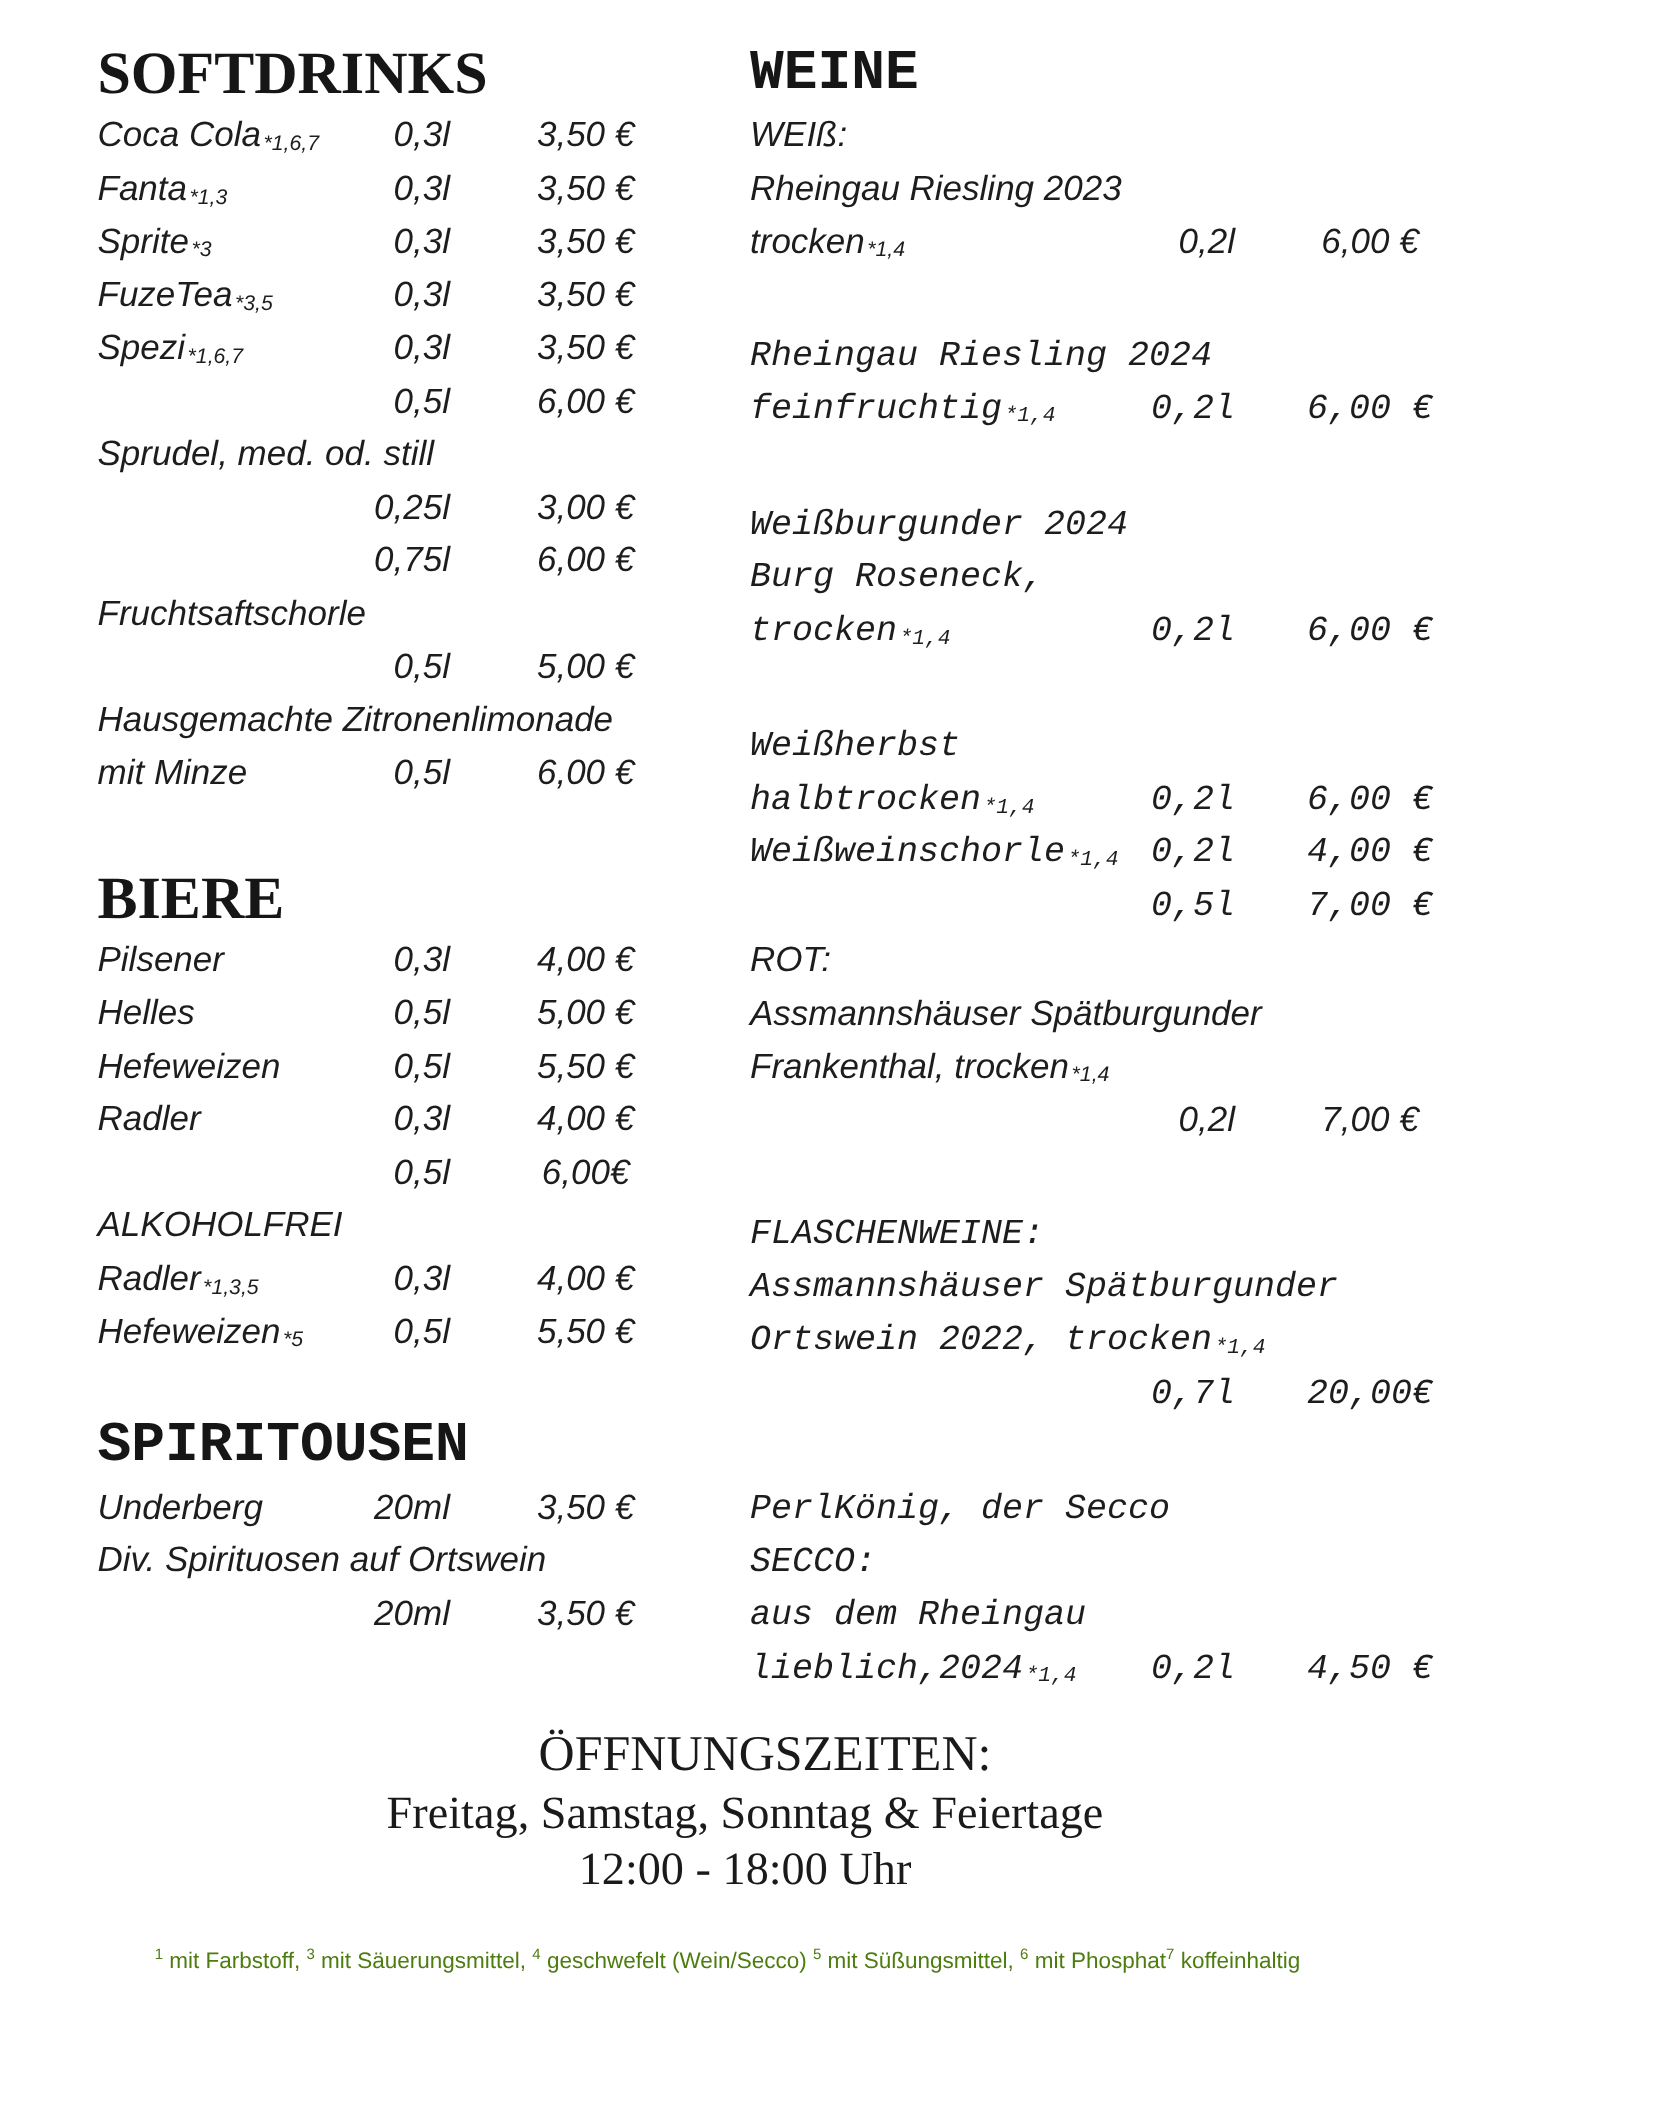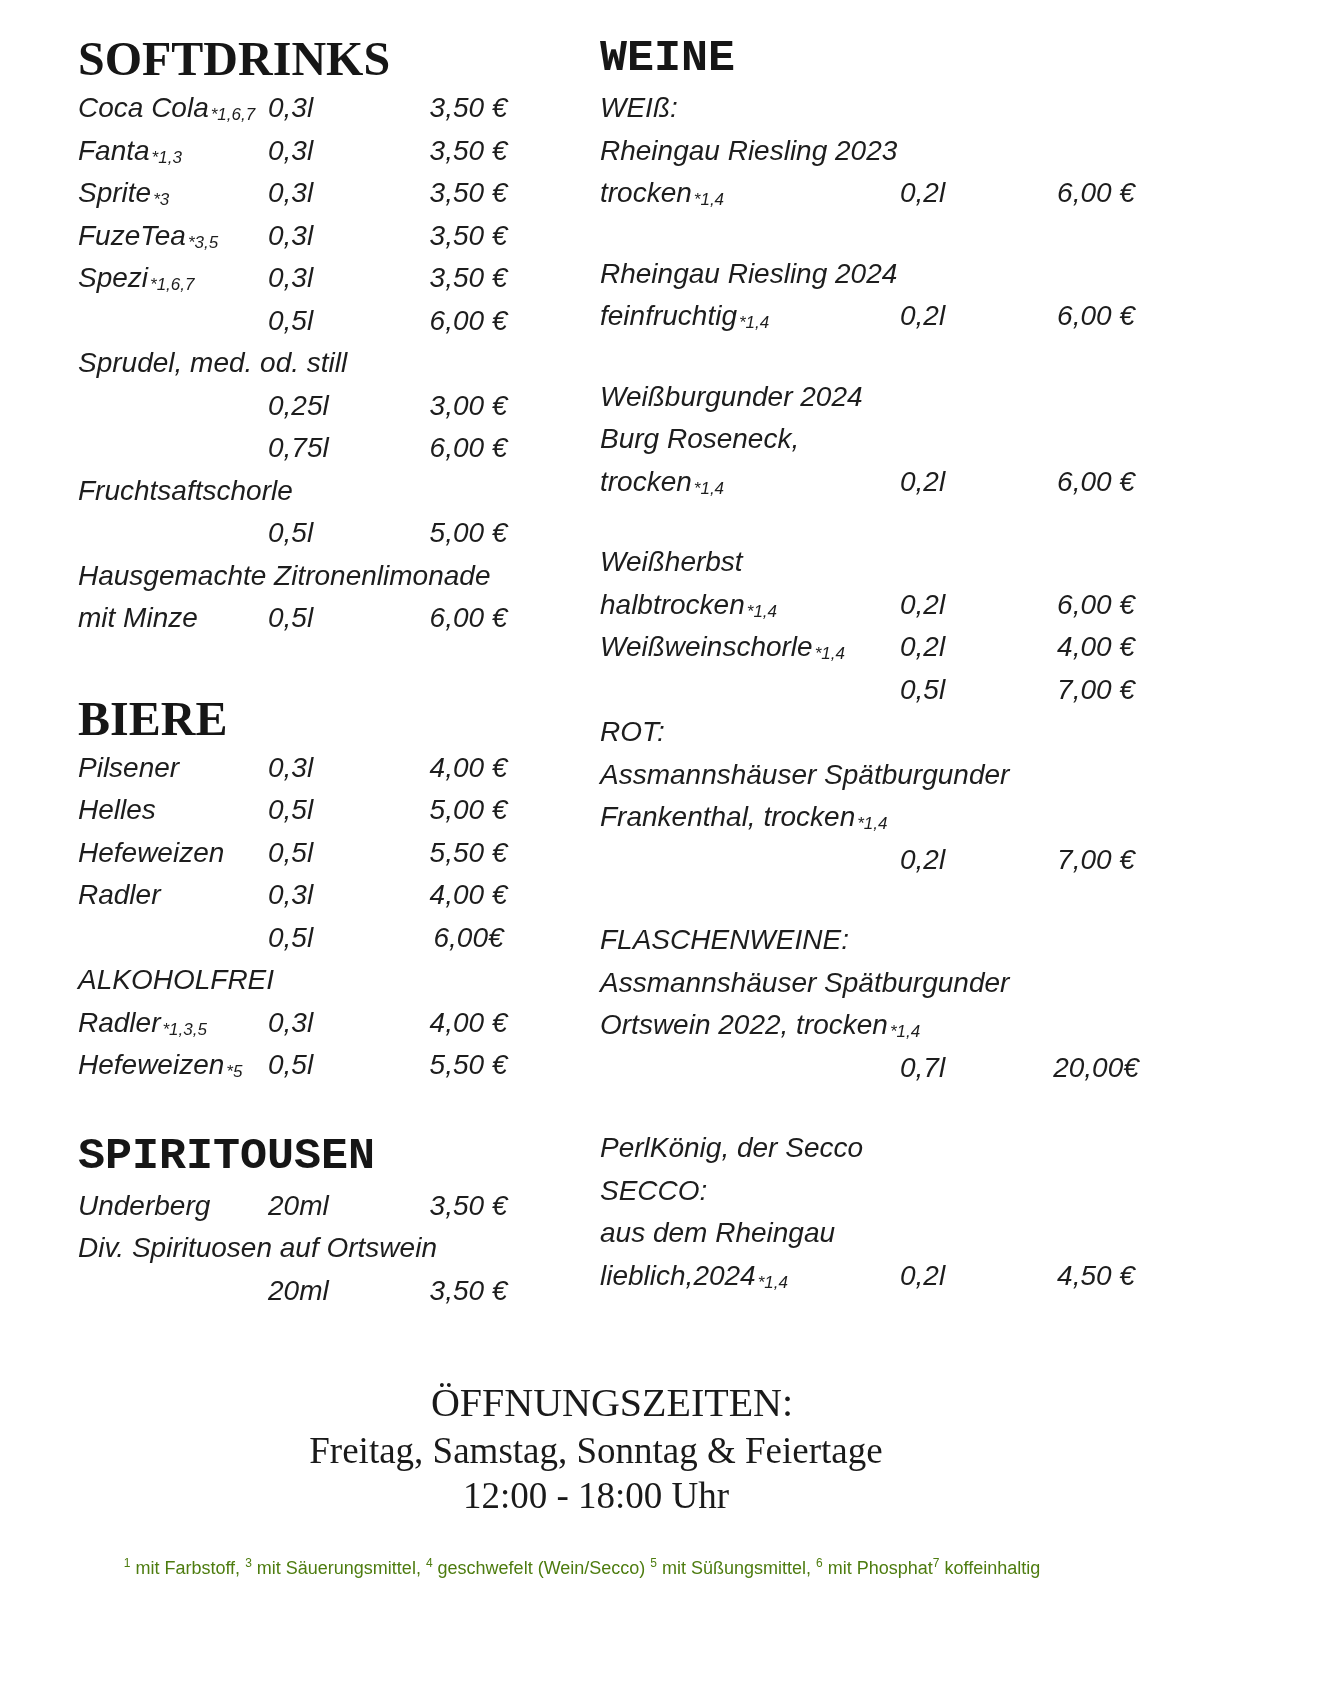--- a/index.html
+++ b/index.html
@@ -22,33 +22,33 @@
   h2.title{
     margin:0;padding:0;
     height:57px;line-height:57px;
     color:#161616;
     font-weight:700;
     white-space:nowrap;
   }
   h2.title.serif{font-family:"Liberation Serif",serif;font-size:48px;}
   h2.title.sans{font-family:Liberation Mono, monospace;font-size:45px;}
 
-  .group-gap{margin-top:38px;}
+  .group-gap{margin-top:50px;font-family:Liberation Mono, monospace;}
 
   .row{
     display:grid;
     height:42.5px;line-height:42.5px;
     font-style:italic;
     font-size:28px;
     color:#1d1d1d;
   }
   .col-left  .row{grid-template-columns:190px 92px 1fr;}
   .col-right .row{grid-template-columns:300px 88px 1fr;}
   .cell{white-space:nowrap;}
-  .cell.vol{text-align:left;}
+  .cell.vol{text-align:right;}
   .col-left  .cell.price{text-align:center;padding-left:54px;}
   .col-right .cell.price{text-align:center;padding-left:56px;}
   sup.fn{
     font-size:17px;
     font-style:italic;
     vertical-align:-3px;
     margin-left:2px;
     line-height:0;
   }
 

